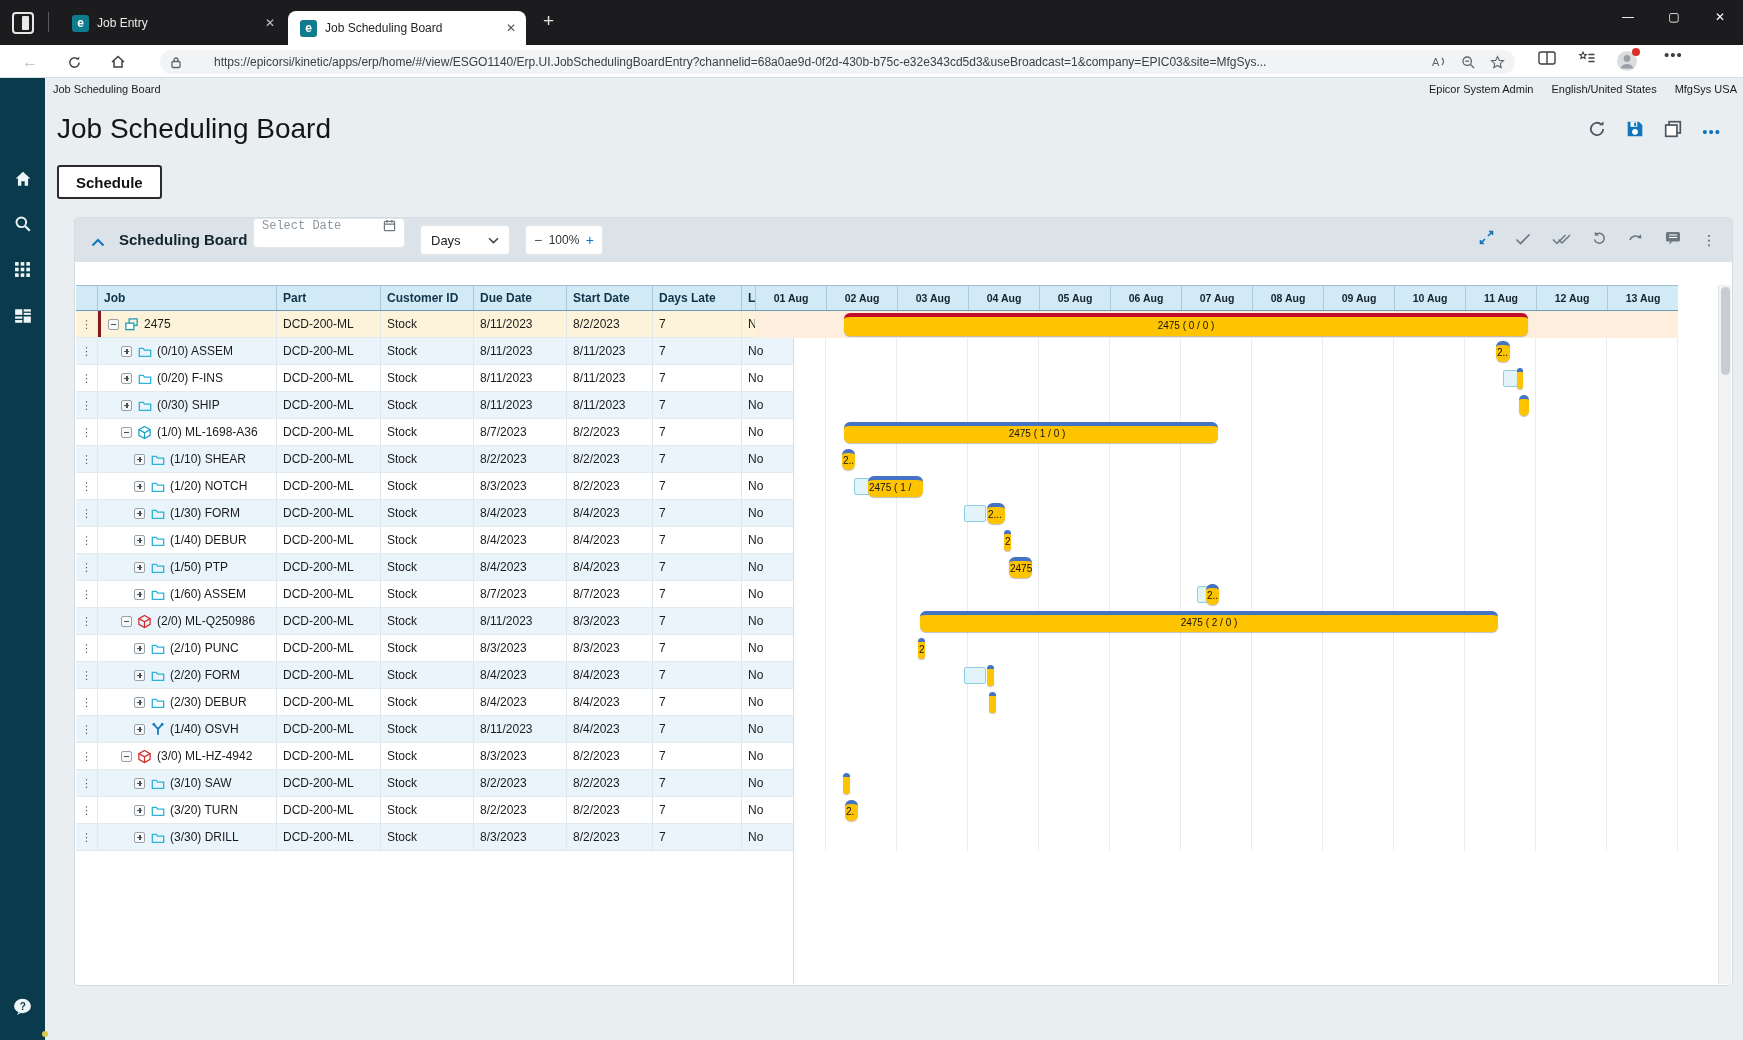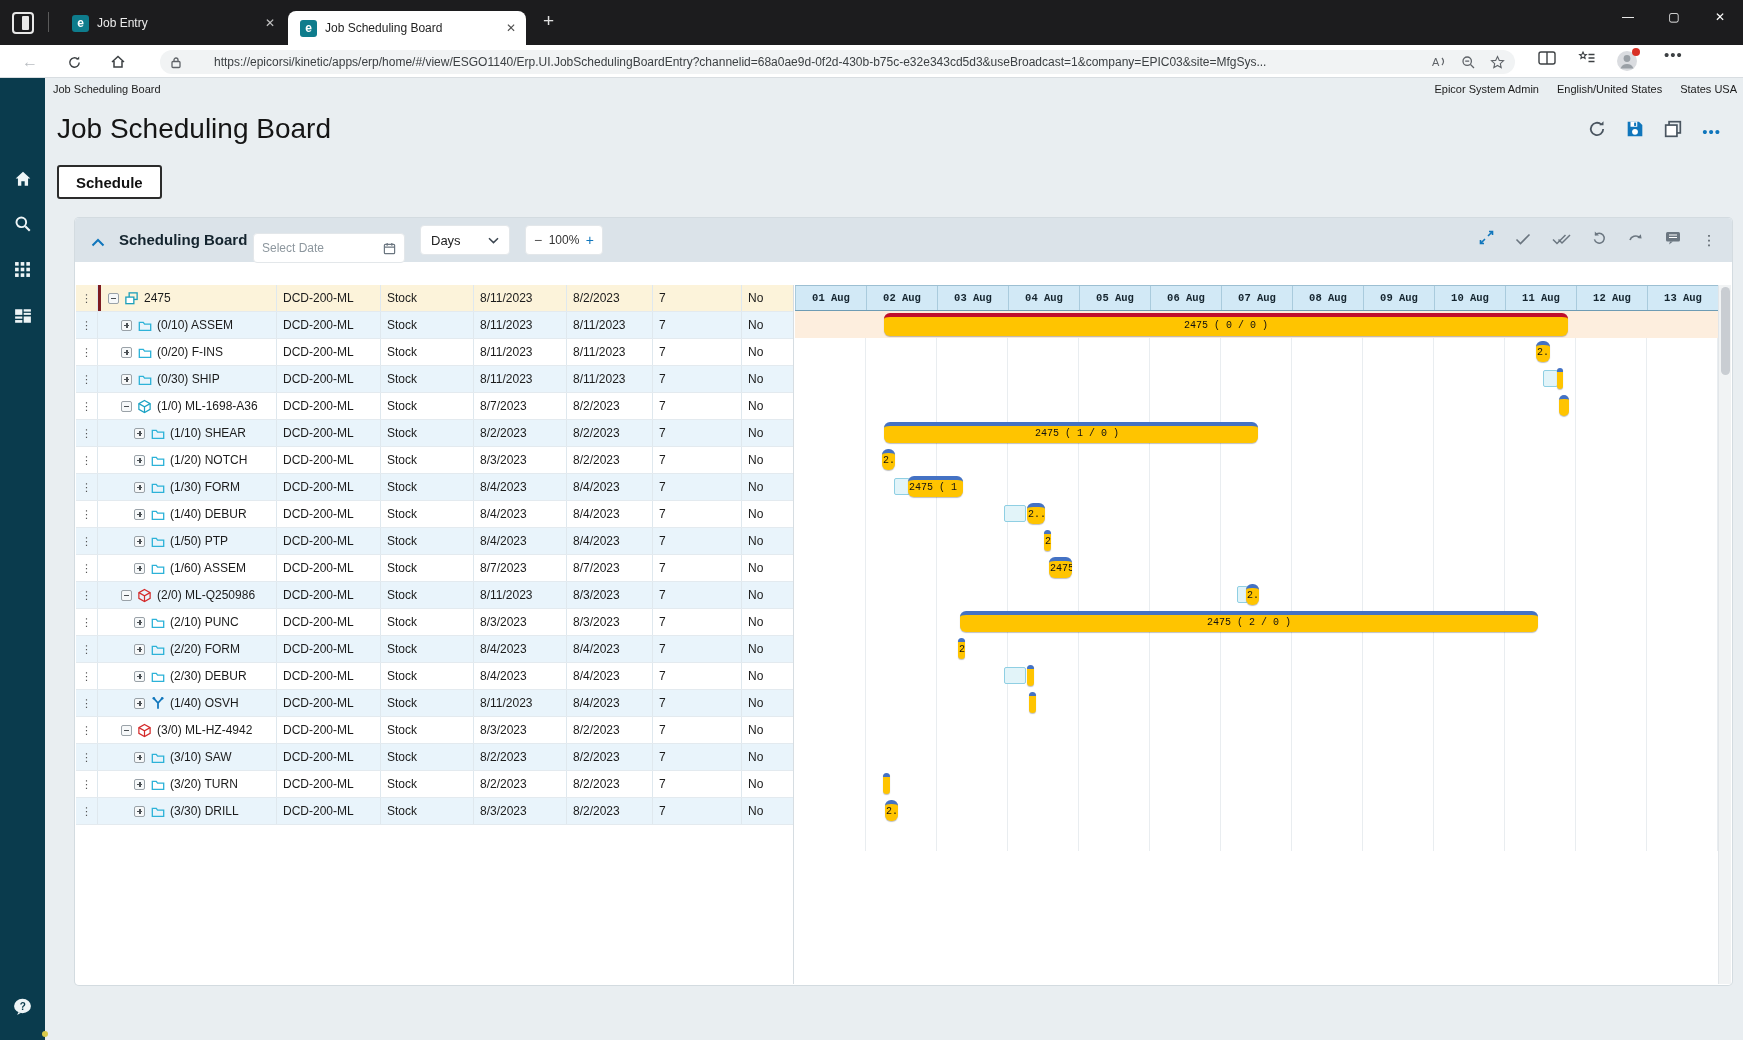--- a/index.html
+++ b/index.html
@@ -43,21 +43,21 @@
   
   .page-title { position:absolute; left:57px; top:113px; font-size:28px; color:#151515; }
   .page-tools { position:absolute; right:22px; top:120px; display:flex; gap:20px; align-items:center; }
   .schedule-btn { position:absolute; left:57px; top:165px; height:34px; padding:0 17px; background:#ffffff; border:2px solid #2b2b2b; border-radius:3px; font-size:15px; font-weight:bold; color:#111; display:flex; align-items:center; }
 
   
   .panel { position:absolute; left:75px; top:218px; width:1657px; height:767px; background:#ffffff; border-radius:4px; box-shadow:0 0 0 1px #d3dbe0; }
   .panel-head { position:absolute; left:0; top:0; width:100%; height:44px; background:#dbe3e9; border-radius:4px 4px 0 0; }
   .panel-title { position:absolute; left:44px; top:13px; font-size:15px; font-weight:bold; color:#14242e; }
   .collapse-ic { position:absolute; left:16px; top:15px; }
-  .date-input { position:absolute; left:178px; top:15px; width:152px; height:30px; background:#fff; border-radius:4px; border:1px solid #e3e7ea; display:flex; align-items:center; padding:0 8px; }
+  .date-input { position:absolute; left:178px; top:0; width:152px; height:30px; background:#fff; border-radius:4px; border:1px solid #e3e7ea; display:flex; padding:0 8px;font-family:Liberation Mono, monospace; }
   .date-input .ph { font-size:12px; color:#8d979e; flex:1; }
   .select-box { position:absolute; left:345px; top:7px; width:90px; height:30px; background:#fff; border-radius:4px; border:1px solid #e3e7ea; display:flex; align-items:center; padding:0 10px; font-size:13px; color:#222; }
   .select-box svg { margin-left:auto; }
   .zoom-box { position:absolute; left:450px; top:7px; width:78px; height:30px; background:#fff; border-radius:4px; border:1px solid #e3e7ea; display:flex; align-items:center; justify-content:space-between; padding:0 8px; font-size:12px; color:#333; }
   .zoom-box .minus { color:#555; font-size:14px; }
   .zoom-box .plus { color:#1076bc; font-size:14px; }
   .panel-icons { position:absolute; right:16px; top:12px; display:flex; gap:21px; align-items:center; }
 
   
   .grid { position:absolute; left:1px; top:67px; width:717px; }
@@ -71,21 +71,21 @@
   .kebab { color:#555; font-size:11px; letter-spacing:0; }
   .selected .jobcell { box-shadow:inset 3px 0 0 #7e1b21; }
   .expander { width:11px; height:11px; border:1px solid #9aa2a8; background:#f6f8f9; border-radius:2px; flex:0 0 auto; position:relative; margin-right:5px; }
   .expander:before, .expander.plus:after { content:""; position:absolute; background:#4a4f53; }
   .expander:before { left:2px; top:4.5px; width:5px; height:1.4px; }
   .expander.plus:after { left:4.3px; top:2px; width:1.4px; height:5px; }
   .rowicon { width:15px; height:15px; flex:0 0 auto; margin-right:5px; display:flex; align-items:center; justify-content:center; }
   .joblabel { overflow:hidden; white-space:nowrap; }
 
   
-  .gantt { position:absolute; left:720px; top:67px; width:923px; height:536px;font-family:Liberation Mono, monospace; }
+  .gantt { position:absolute; left:680px; top:67px; width:923px; height:536px; }
   .gantt-head { display:flex; height:26px; background:#d2e9f6; border-top:1px solid #9cbfd2; border-bottom:1px solid #6e9cb4; }
   .gcell { flex:1; font-size:10.5px; font-weight:bold; color:#14242e; display:flex; align-items:center; justify-content:center; border-left:1px solid #a9cbdd; overflow:hidden; }
   .gantt-rows { position:relative; width:923px; height:540px;
     background-image:repeating-linear-gradient(to right, transparent 0px, transparent 70px, #e9edf0 70px, #e9edf0 71px); }
   .grow { position:absolute; left:0; width:100%; height:27px; }
   .grow.hl { background:#fdeede; }
   .bar { position:absolute; top:3px; height:21px; background:#ffc400; border-top:4px solid #4472c4; border-radius:6px; box-shadow:0 1px 1px rgba(0,0,0,.25); font-size:10px; color:#111; line-height:16px; text-align:center; overflow:hidden; white-space:nowrap; }
   .bar.redtop { border-top-color:#c00f2d; top:2px; height:23px; line-height:18px; }
   .bar.small { text-align:left; padding-left:1px; }
   .prebox { position:absolute; top:5px; height:17px; background:#e2f4f9; border:1px solid #8fcfe3; border-radius:2px; }
@@ -177,21 +177,21 @@
       <span class="avatar-dot"></span>
     </div>
     <div class="nav-right" style="left:1664px;top:1px;color:#3c4043;font-size:15px;letter-spacing:1px;">•••</div>
   </div>
 
   <div class="crumbbar">
     <span class="crumb">Job Scheduling Board</span>
     <span class="session">
       <span>Epicor System Admin</span>
       <span>English/United States</span>
-      <span>States USA</span>
+      <span>MfgSys USA</span>
     </span>
   </div>
 
   <div class="sidebar">
     <div class="side-ic" style="top:85px;">
       <svg width="18" height="18" viewBox="0 0 16 16">
           <path d="M1.5 7.5 8 1.5l6.5 6h-2V14H9.5v-4h-3v4H3.5V7.5z" fill="#eef5f7"></path>
         </svg>
     </div>
     <div class="side-ic" style="top:130px;">
@@ -314,20 +314,30 @@
         <span><svg width="16" height="14" viewBox="0 0 16 14">
               <rect x="1" y="1" width="14" height="9.5" rx="1.5" fill="#6b7680"></rect>
               <path d="M5 10.5 4 13.5l4-3z" fill="#6b7680"></path>
               <path d="M4 4h8M4 6.5h8" stroke="#fff" stroke-width="1.1"></path>
             </svg></span>
         <span style="color:#49525a;font-size:14px;">⋮</span>
       </div>
     </div>
 
     <div class="grid">
+      <div class="grid-head">
+        <div class="hcell c0"></div>
+        <div class="hcell c1">Job</div>
+        <div class="hcell c2">Part</div>
+        <div class="hcell c3">Customer ID</div>
+        <div class="hcell c4">Due Date</div>
+        <div class="hcell c5">Start Date</div>
+        <div class="hcell c6">Days Late</div>
+        <div class="hcell c7">Locked</div>
+      </div>
       <div id="tbody">
           <div class="grid-row selected">
             <div class="cell c0 kebab">⋮</div>
             <div class="cell c1 jobcell">
               <span style="display:inline-block;flex:0 0 auto;width:4px"></span>
               <span class="expander minus"></span>
               <span class="rowicon">
                 <svg width="15" height="15" viewBox="0 0 16 16">
                   <rect x="5.5" y="2" width="8.5" height="7" fill="none" stroke="#1d9fba" stroke-width="1.4"></rect>
                   <rect x="2" y="6.5" width="8.5" height="7" fill="#fff" stroke="#1d9fba" stroke-width="1.4"></rect>

